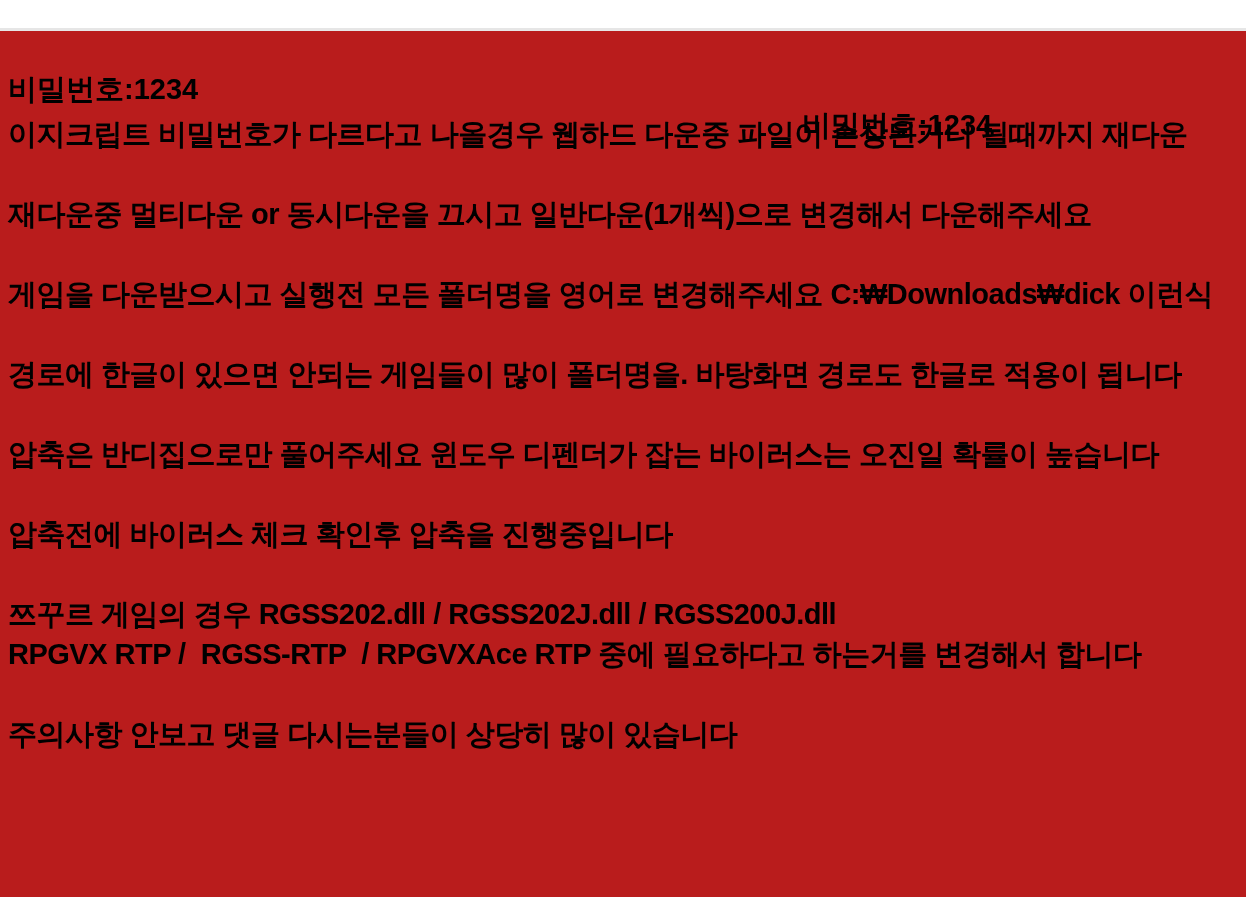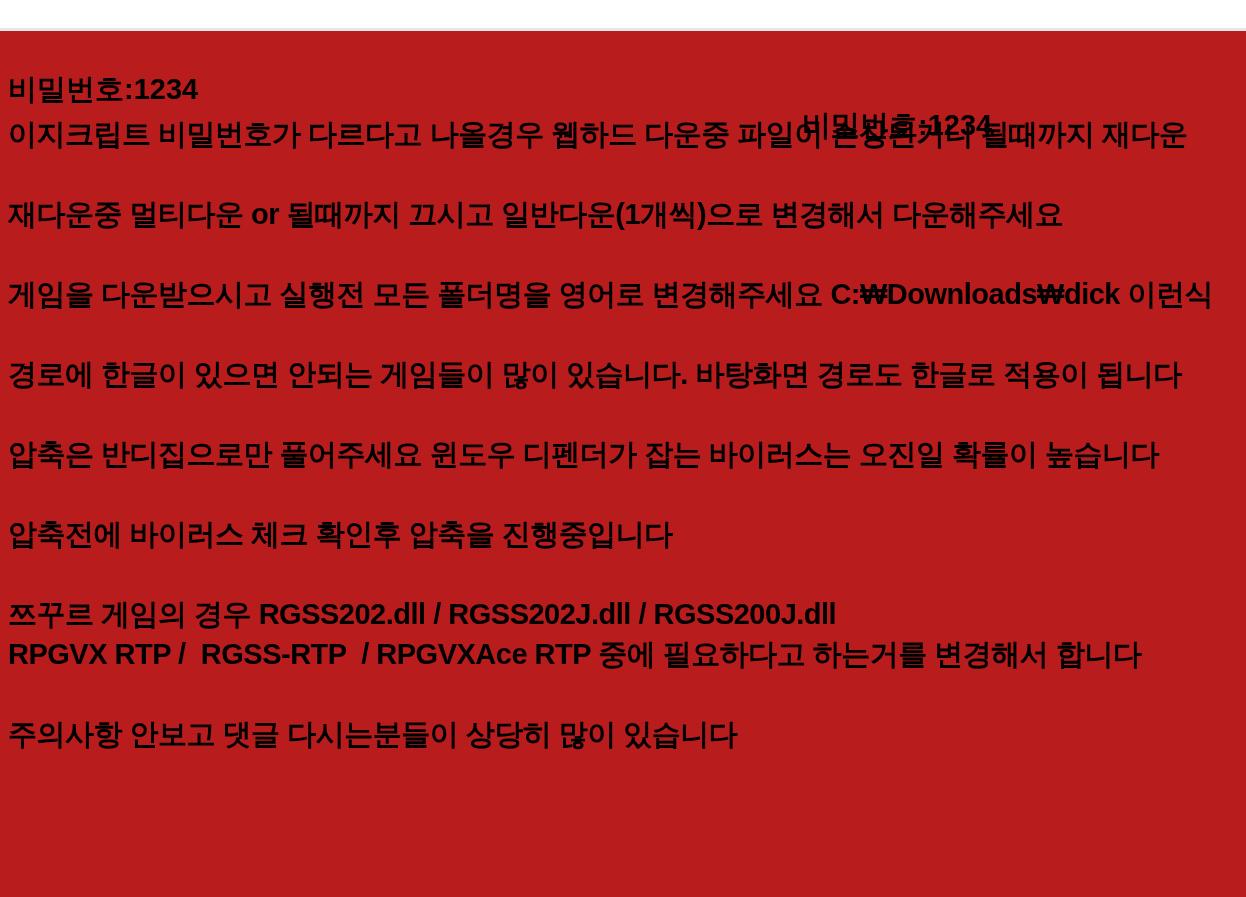--- a/index.html
+++ b/index.html
@@ -61,27 +61,27 @@
   <div class="header">
     <span class="hdr-left">비밀번호:1234</span>
     <span class="hdr-right">비밀번호:1234</span>
   </div>
 
   <div class="content" id="content">
       <div class="paragraph">
         <div class="line">이지크립트 비밀번호가 다르다고 나올경우 웹하드 다운중 파일이 손상된거니 될때까지 재다운</div>
       </div>
       <div class="paragraph">
-        <div class="line">재다운중 멀티다운 or 될때까지 끄시고 일반다운(1개씩)으로 변경해서 다운해주세요</div>
+        <div class="line">재다운중 멀티다운 or 동시다운을 끄시고 일반다운(1개씩)으로 변경해서 다운해주세요</div>
       </div>
       <div class="paragraph">
         <div class="line">게임을 다운받으시고 실행전 모든 폴더명을 영어로 변경해주세요 C:₩Downloads₩dick 이런식</div>
       </div>
       <div class="paragraph">
-        <div class="line">경로에 한글이 있으면 안되는 게임들이 많이 있습니다. 바탕화면 경로도 한글로 적용이 됩니다</div>
+        <div class="line">경로에 한글이 있으면 안되는 게임들이 많이 폴더명을. 바탕화면 경로도 한글로 적용이 됩니다</div>
       </div>
       <div class="paragraph">
         <div class="line">압축은 반디집으로만 풀어주세요 윈도우 디펜더가 잡는 바이러스는 오진일 확률이 높습니다</div>
       </div>
       <div class="paragraph">
         <div class="line">압축전에 바이러스 체크 확인후 압축을 진행중입니다</div>
       </div>
       <div class="paragraph">
         <div class="line">쯔꾸르 게임의 경우 RGSS202.dll / RGSS202J.dll / RGSS200J.dll</div>
         <div class="line">RPGVX RTP /  RGSS-RTP  / RPGVXAce RTP 중에 필요하다고 하는거를 변경해서 합니다</div>

